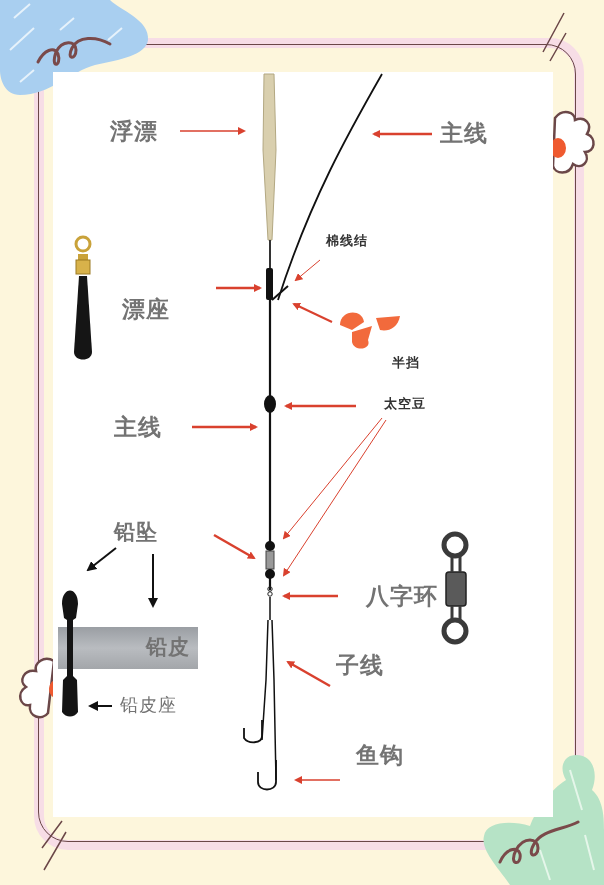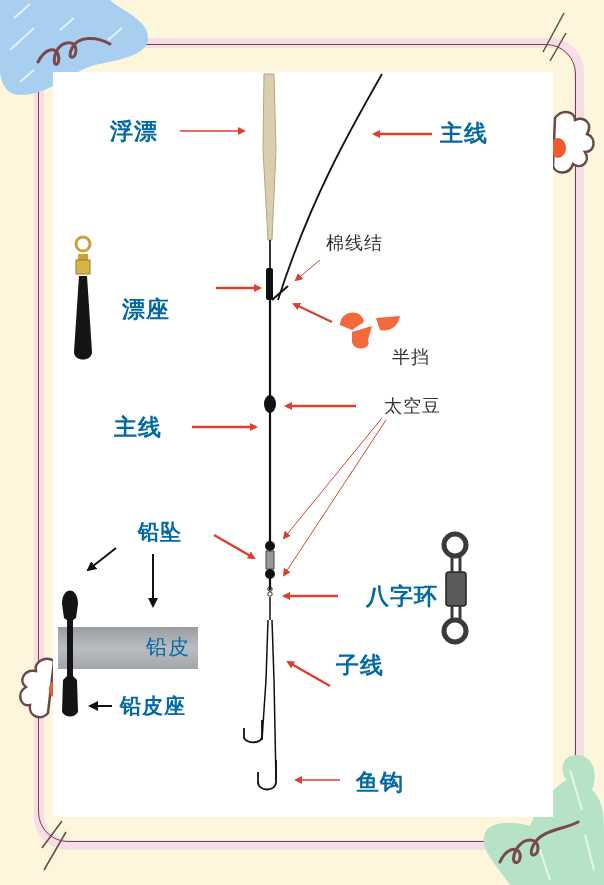--- a/index.html
+++ b/index.html
@@ -1,22 +1,22 @@
 <!DOCTYPE html>
 <html><head>
 <meta charset="utf-8">
 <style>
   html, body { margin:0; padding:0; }
   body { width:604px; height:885px; position:relative; overflow:hidden; background:#fdf6dc; font-family:"DejaVu Sans","Liberation Sans",sans-serif; }
   .frame-pink { position:absolute; left:34px; top:38px; width:550px; height:812px; border:10px solid #f7dde6; border-radius:34px; box-sizing:border-box; }
   .frame-line { position:absolute; left:38px; top:44px; width:538px; height:798px; border:1.5px solid #6b4748; border-radius:30px; box-sizing:border-box; }
   .panel { position:absolute; left:53px; top:72px; width:500px; height:745px; background:#ffffff; }
   .deco { position:absolute; }
-  .lbl { position:absolute; color:#0369a1; font-weight:bold; font-size:23px; letter-spacing:1px; white-space:nowrap; line-height:1; }
-  .lbl.small { font-weight:normal; font-size:18px; color:#333; }
+  .lbl { position:absolute; color:#737373; font-weight:bold; font-size:23px; letter-spacing:1px; white-space:nowrap; line-height:1; }
+  .lbl.small { font-weight:bold; font-size:13px; color:#333; }
   .lbl.med { font-size:21px; }
   svg.overlay { position:absolute; left:0; top:0; }
   .leadbox { position:absolute; left:58px; top:627px; width:140px; height:42px; background:linear-gradient(180deg,#9a9ea3,#b9bcc0 50%,#a3a6aa); }
 </style>
 </head>
 <body>
 
 <div class="frame-pink"></div>
 <div class="frame-line"></div>
 
@@ -132,21 +132,21 @@
     <rect x="446" y="572" width="20" height="34" rx="3" fill="#5a5a5a" stroke="#222" stroke-width="1.5"></rect>
     <path d="M452,556 L452,572 M460,556 L460,572 M452,606 L452,620 M460,606 L460,620" stroke="#3a3a3a" stroke-width="3"></path>
     <circle cx="455" cy="631" r="11" fill="none" stroke="#3a3a3a" stroke-width="5"></circle>
   </g>
 </svg>
 
 <span class="lbl" style="left:110px;top:120px">浮漂</span>
 <span class="lbl" style="left:440px;top:122px">主线</span>
 <span class="lbl small" style="left:326px;top:234px">棉线结</span>
 <span class="lbl" style="left:122px;top:298px">漂座</span>
-<span class="lbl small" style="left:392px;top:348px">半挡</span>
+<span class="lbl small" style="left:392px;top:356px">半挡</span>
 <span class="lbl small" style="left:384px;top:397px">太空豆</span>
 <span class="lbl" style="left:114px;top:416px">主线</span>
-<span class="lbl med" style="left:138px;top:522px">铅坠</span>
-<span class="lbl med" style="left:146px;top:637px;font-weight:normal">铅皮</span>
-<span class="lbl med" style="left:120px;top:696px;font-weight:bold;font-size:21px">铅皮座</span>
+<span class="lbl med" style="left:114px;top:522px">铅坠</span>
+<span class="lbl med" style="left:146px;top:637px;font-weight:bold">铅皮</span>
+<span class="lbl med" style="left:120px;top:696px;font-weight:normal;font-size:18px">铅皮座</span>
 <span class="lbl" style="left:366px;top:585px">八字环</span>
 <span class="lbl" style="left:336px;top:654px">子线</span>
-<span class="lbl" style="left:356px;top:771px">鱼钩</span>
+<span class="lbl" style="left:356px;top:744px">鱼钩</span>
 
 </body></html>

